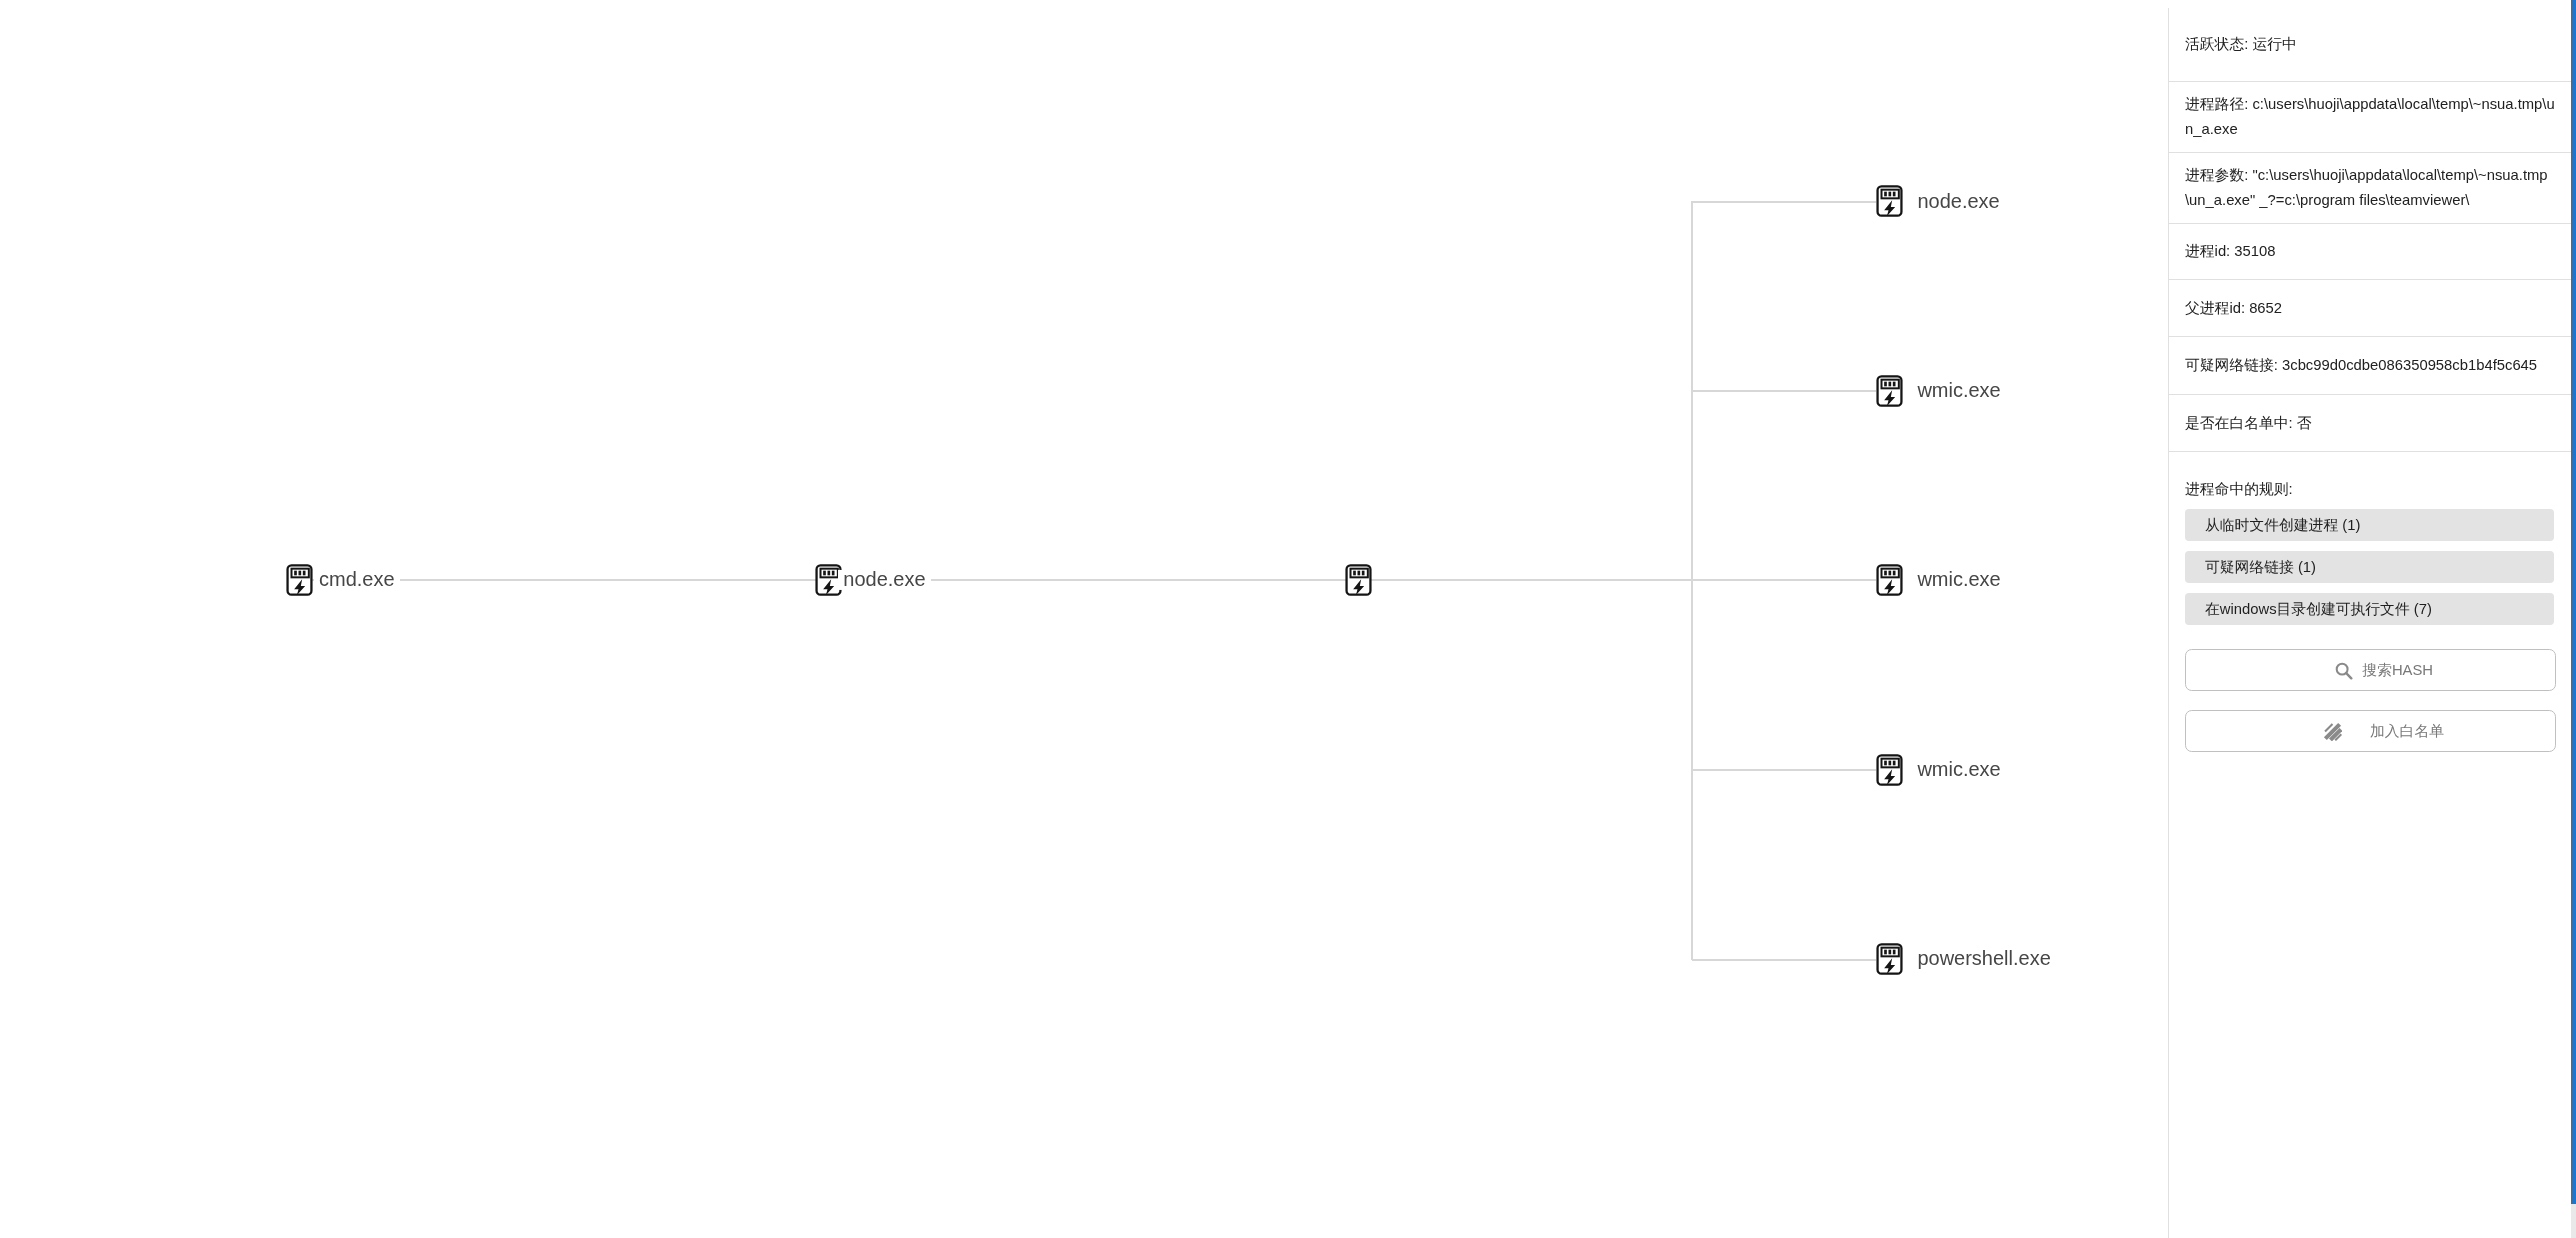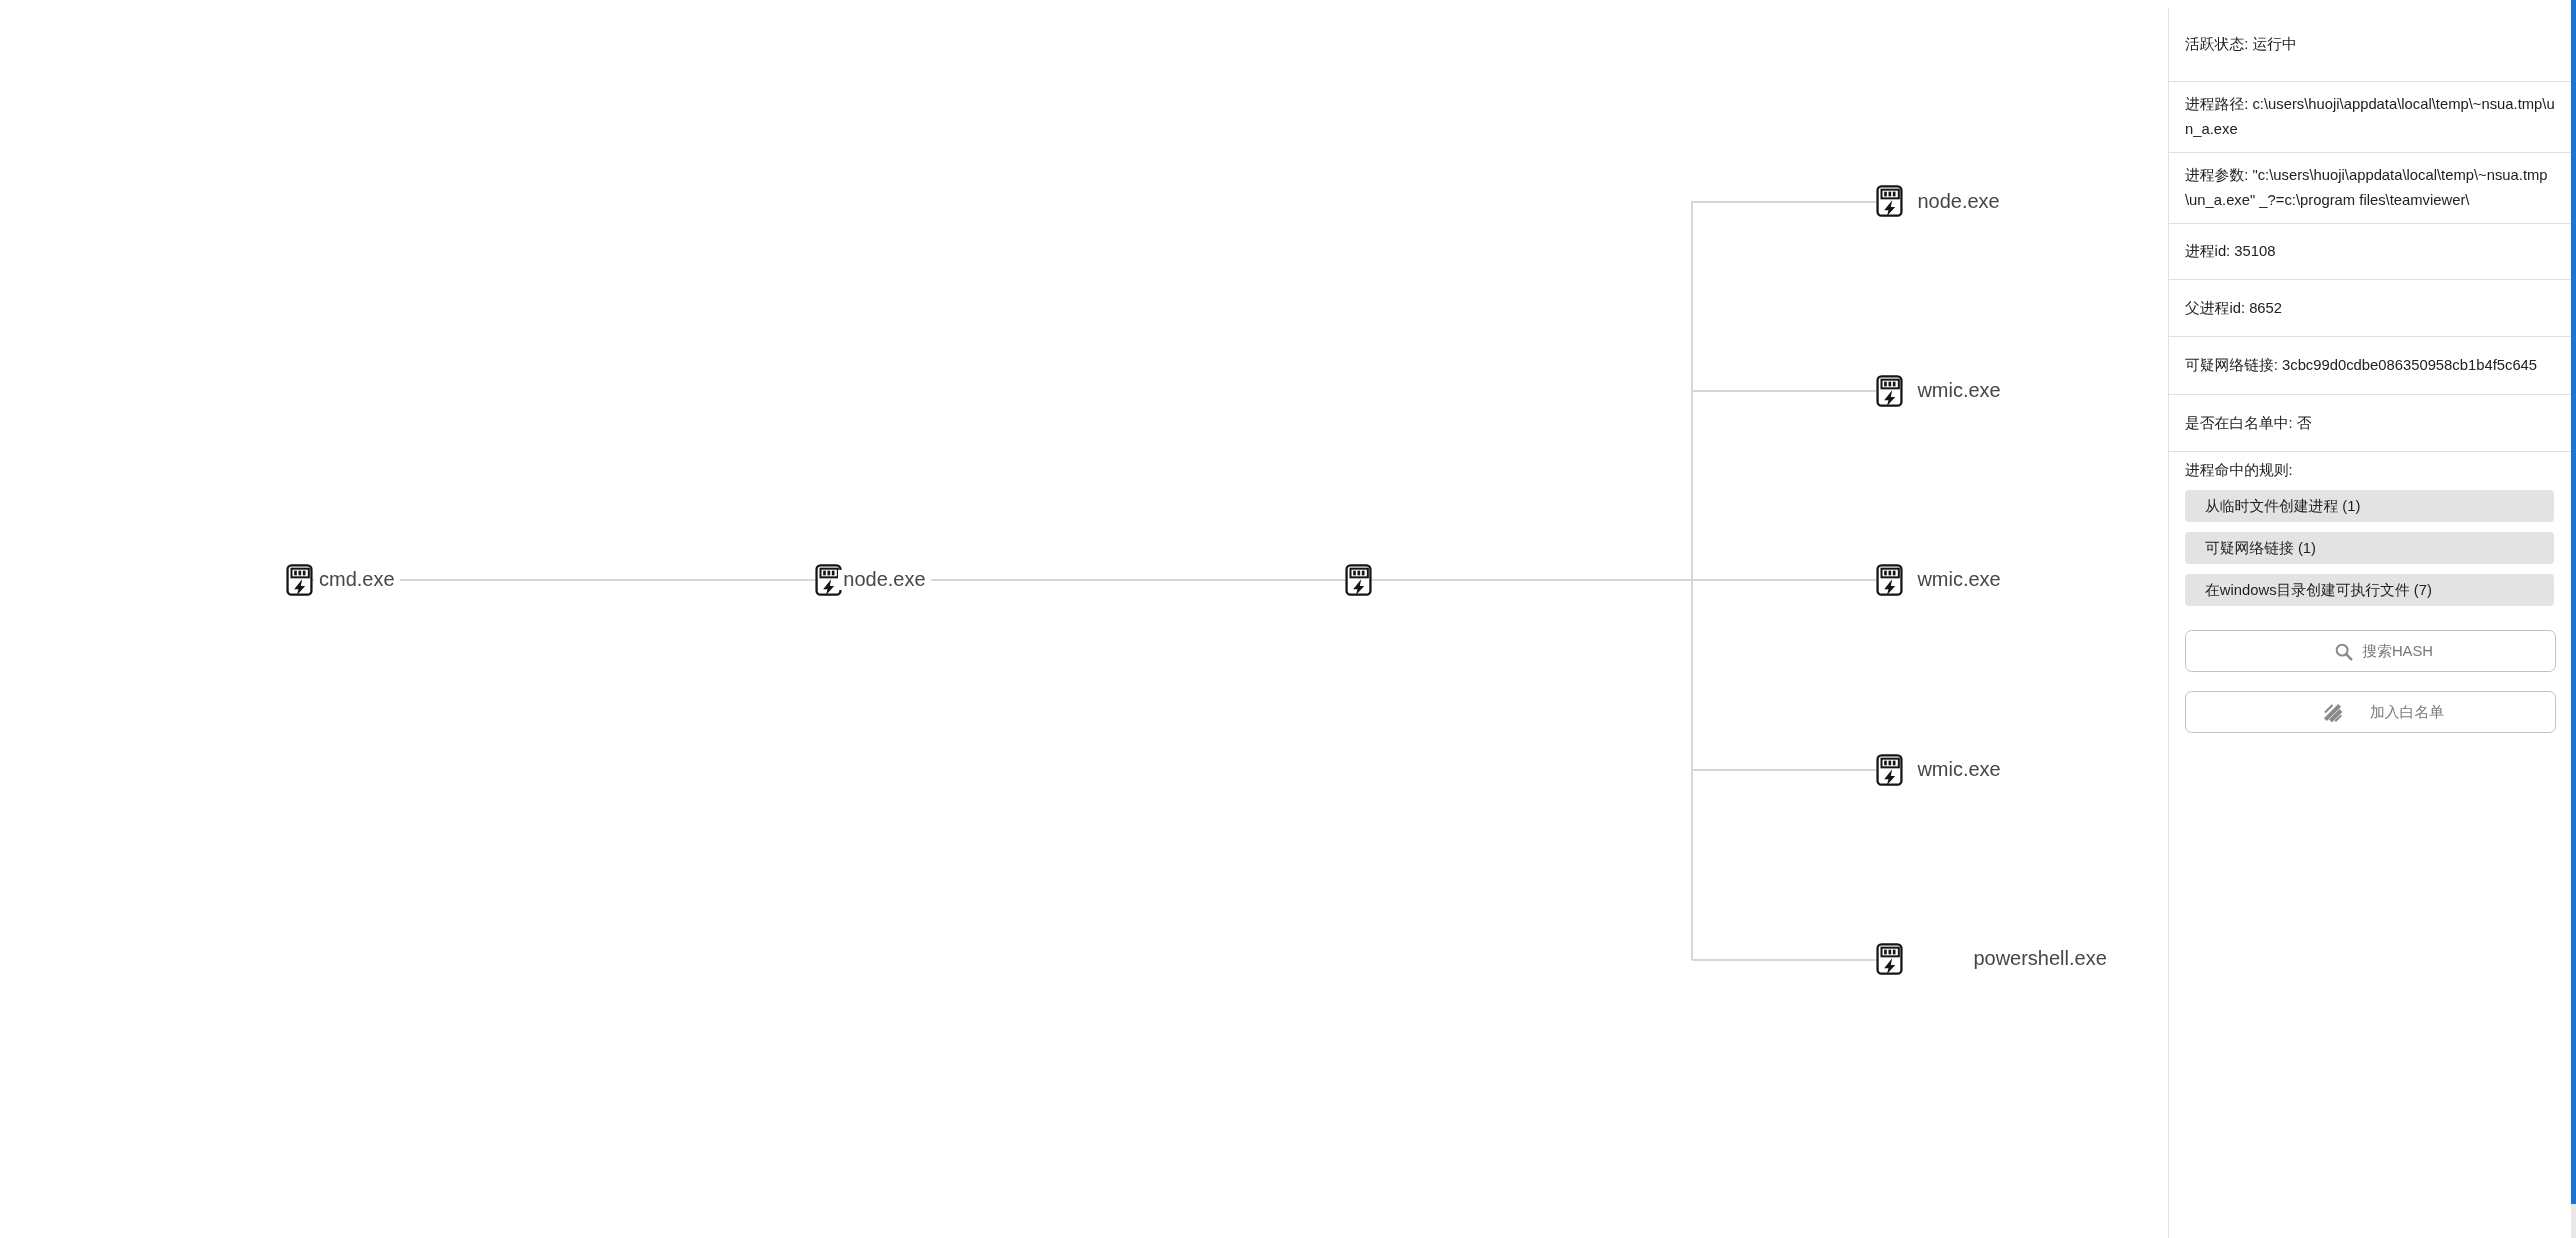--- a/index.html
+++ b/index.html
@@ -22,21 +22,21 @@
     position:absolute;left:2168px;top:8px;width:408px;height:1239px;
     background:#fff;border-left:1.3px solid #e0e0e0;box-sizing:border-box;
     color:#212121;font-size:14.8px;
   }
   .prow{
     box-sizing:border-box;display:flex;align-items:center;
     padding:0 19px 0 16px;border-bottom:0.7px solid #e0e0e0;
     overflow:hidden;word-break:break-all;line-height:25px;
   }
   .rules{padding:0 0 0 16px;}
-  .rules-title{margin-top:8px;line-height:20px;}
+  .rules-title{margin-top:27px;line-height:20px;}
   .chip{
     box-sizing:border-box;height:32px;margin:10px 22px 0 0;
     background:#e3e3e3;border-radius:4px;display:flex;align-items:center;
     padding:0 13.4px 0 20px;color:#1f1f1f;cursor:pointer;
   }
   .pbtn{
     box-sizing:border-box;display:flex;align-items:center;justify-content:center;
     gap:9.4px;height:42px;margin:0 20px 0 16px;width:calc(100% - 36px);
     background:#fff;border:1.3px solid #c0c0c0;border-radius:6.7px;
     color:#787878;font-size:14.8px;font-family:inherit;cursor:pointer;padding-left:32px;
@@ -112,21 +112,21 @@
   <span class="node-label" style="left:1912px;top:580px;">wmic.exe</span>
 
   <svg class="node-icon" style="left:1876px;top:754px;" viewBox="0 0 40 48" width="27" height="32">
       <use href="#proc-icon"></use>
     </svg>
   <span class="node-label" style="left:1912px;top:770px;">wmic.exe</span>
 
   <svg class="node-icon" style="left:1876px;top:943px;" viewBox="0 0 40 48" width="27" height="32">
       <use href="#proc-icon"></use>
     </svg>
-  <span class="node-label" style="left:1968px;top:959px;">powershell.exe</span>
+  <span class="node-label" style="left:1912px;top:959px;">powershell.exe</span>
 </div>
 
 <aside class="panel">
   <div class="prow" style="height:74px;">活跃状态: 运行中</div>
   <div class="prow" style="height:71px;">进程路径: c:\users\huoji\appdata\local\temp\~nsua.tmp\un_a.exe</div>
   <div class="prow" style="height:71px;">进程参数: "c:\users\huoji\appdata\local\temp\~nsua.tmp\un_a.exe" _?=c:\program files\teamviewer\</div>
   <div class="prow" style="height:56px;">进程id: 35108</div>
   <div class="prow" style="height:57px;">父进程id: 8652</div>
   <div class="prow" style="height:58px;">可疑网络链接: 3cbc99d0cdbe086350958cb1b4f5c645</div>
   <div class="prow" style="height:57px;">是否在白名单中: 否</div>

